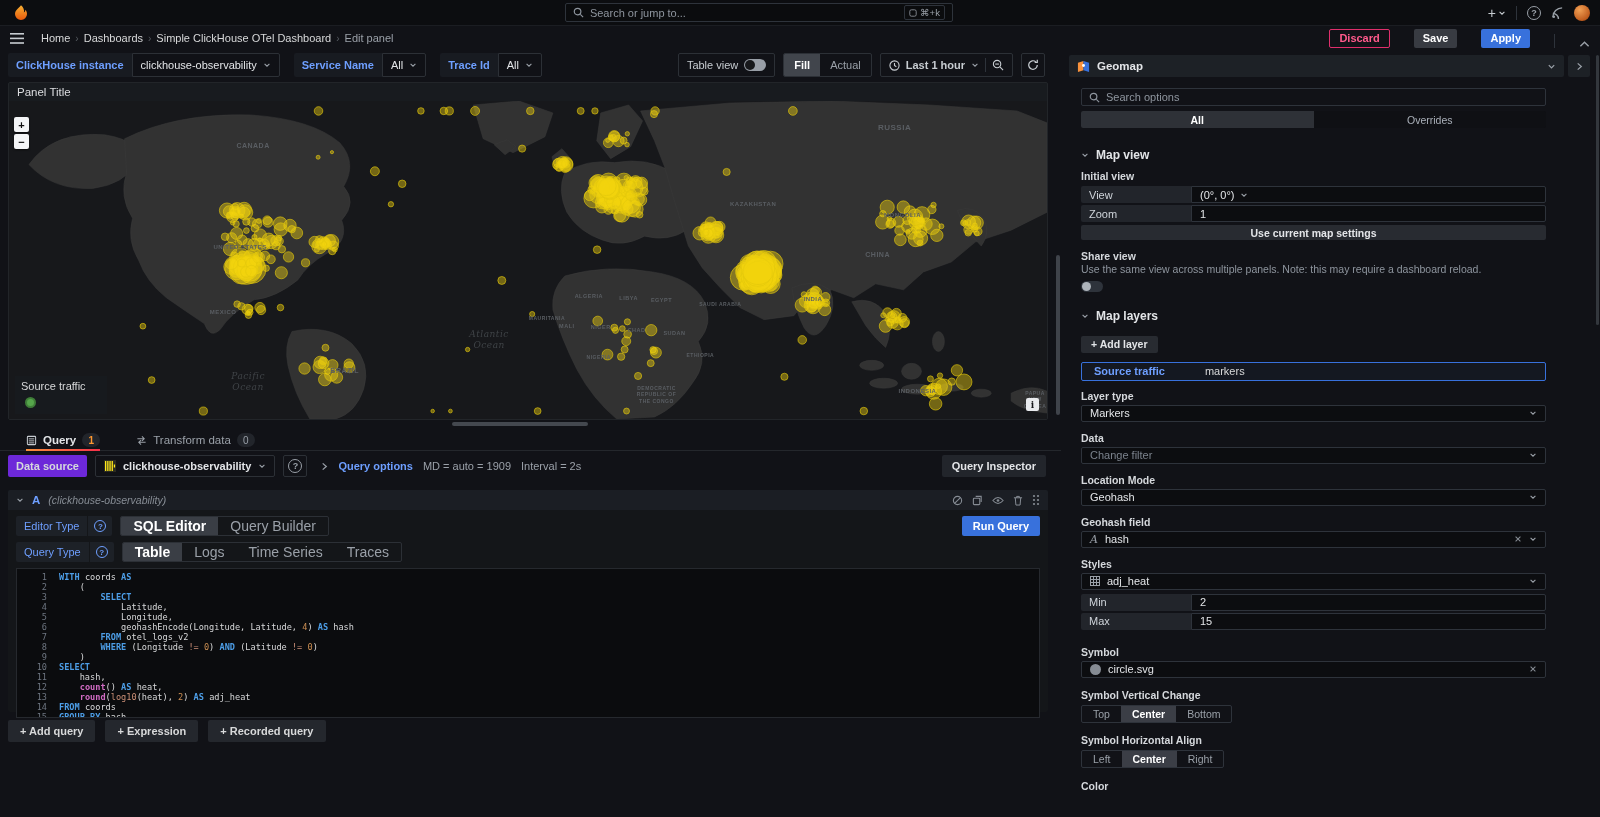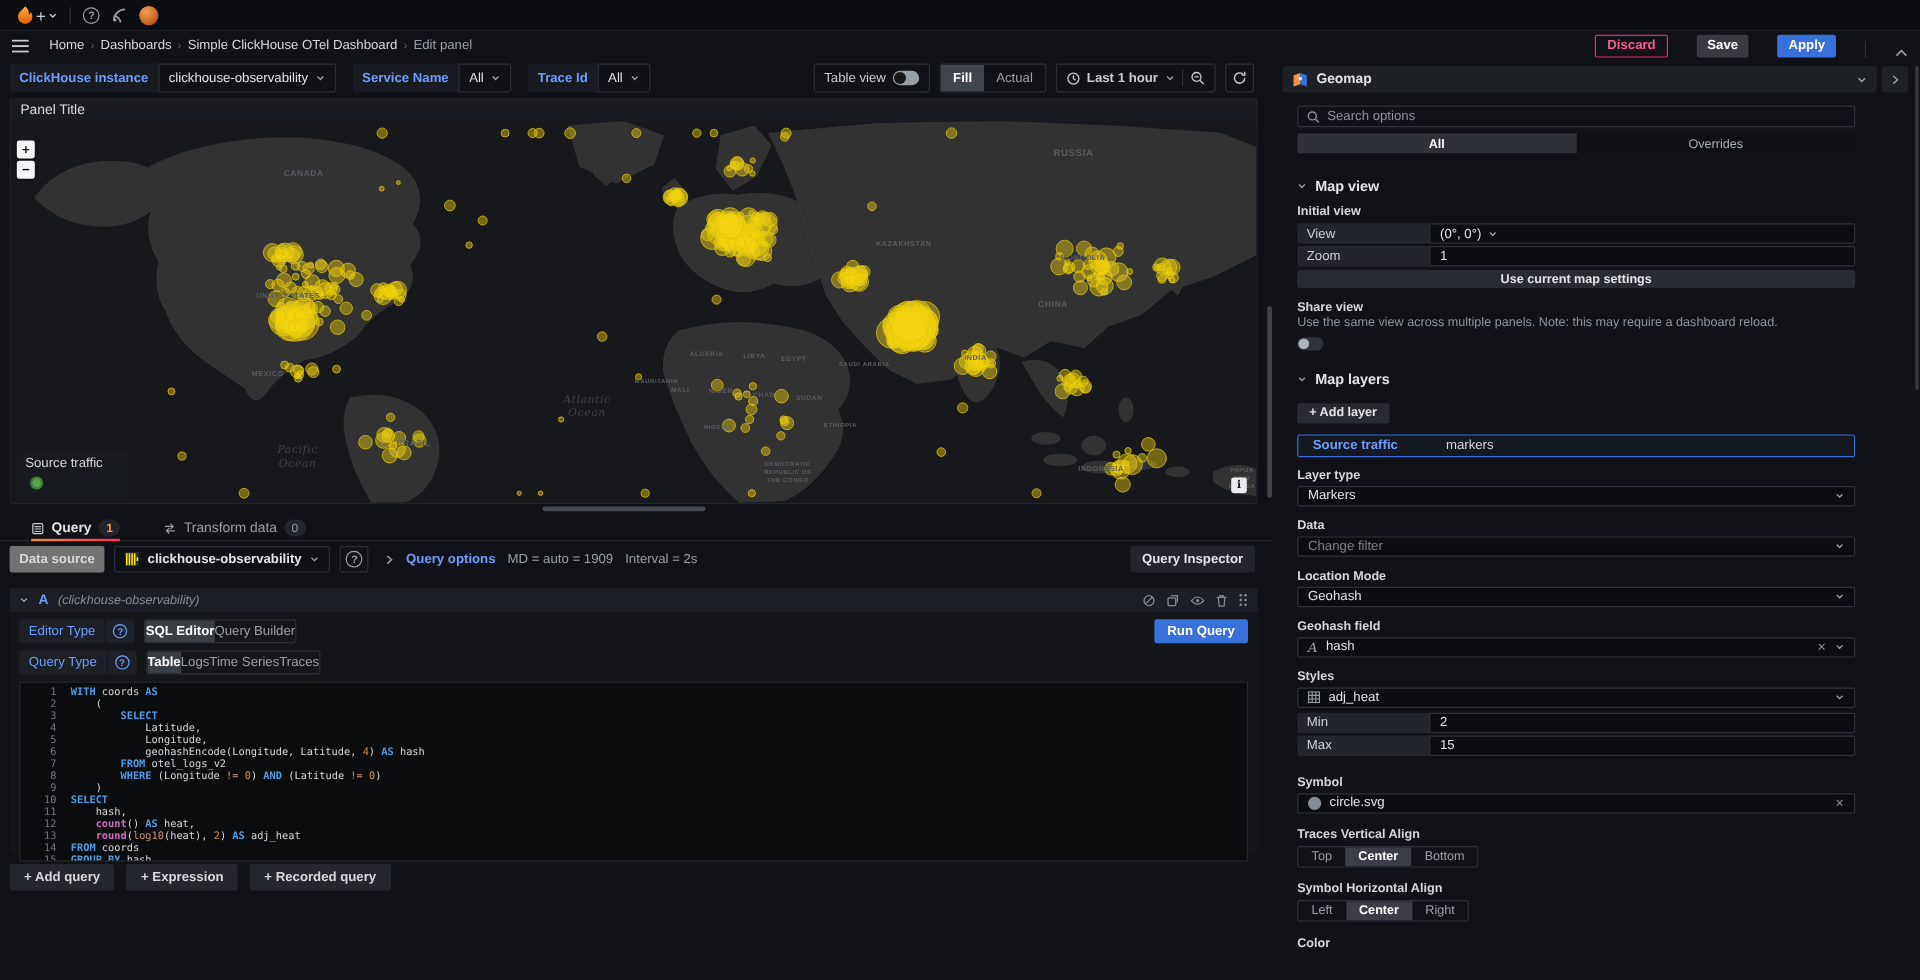--- a/index.html
+++ b/index.html
@@ -62,38 +62,38 @@
   .map-info{position:absolute;right:8px;bottom:8px;width:13px;height:13px;background:#e9ebee;color:#15161a;border-radius:2px;display:flex;align-items:center;justify-content:center;font-size:9px;font-weight:bold;font-family:"DejaVu Serif",serif}
   .resize-pill{position:absolute;top:372px;left:452px;width:136px;height:4px;background:#44484f;border-radius:2px}
   
   .tabs-row{position:absolute;top:380px;left:0;width:1061px;height:21px;border-bottom:1px solid #24272c;display:flex;align-items:stretch;padding-left:26px;gap:36px;box-sizing:border-box}
   .qtab{position:relative;display:flex;align-items:center;gap:6px;font-size:11.5px;color:#9aa0a8}
   .qtab.active{color:#e3e5e8;font-weight:bold}
   .qtab.active::after{content:"";position:absolute;left:0;right:0;bottom:-1px;height:2px;background:linear-gradient(90deg,#f8913c,#f5304a)}
   .badge{height:14px;min-width:8px;display:flex;align-items:center;justify-content:center;padding:0 5px;border-radius:8px;background:#22252b;font-size:10px;color:#9aa0a8}
   .badge.orange{color:#ff9830}
   .ds-row{position:absolute;top:405px;left:8px;right:15px;height:22px;display:flex;align-items:center;gap:8px}
-  .ds-label{height:22px;display:flex;align-items:center;padding:0 8px;background:#737373;font-size:11px;font-weight:bold;color:#d5d8dc;border-radius:2px}
+  .ds-label{height:22px;display:flex;align-items:center;padding:0 8px;background:#6d28d9;font-size:11px;font-weight:bold;color:#d5d8dc;border-radius:2px}
   .ds-picker{height:22px;display:flex;align-items:center;gap:7px;padding:0 8px;border:1px solid #2c3036;background:#101116;border-radius:2px;font-size:11px;font-weight:bold;color:#e3e5e8;box-sizing:border-box}
   .ds-help{height:22px;width:24px;display:flex;align-items:center;justify-content:center;border:1px solid #2c3036;border-radius:2px;box-sizing:border-box}
   .qopts{display:flex;align-items:center;gap:10px;font-size:11px;color:#9aa0a8;margin-left:6px}
   .qopts .link{color:#6e9fff;font-weight:bold}
   .inspector{margin-left:auto;height:22px;display:flex;align-items:center;padding:0 10px;background:#22252b;border-radius:2px;font-size:11px;font-weight:bold;color:#e3e5e8}
   
   .qcard{position:absolute;top:440px;left:8px;width:1040px;height:222px;background:#141619;border-radius:2px}
   .qcard-header{height:20px;background:#1b1e24;display:flex;align-items:center;gap:8px;padding:0 8px;border-radius:2px 2px 0 0}
   .refid{color:#6e9fff;font-size:11.5px;font-weight:bold}
   .refds{color:#868c94;font-size:10.5px;font-style:italic}
   .qicons{margin-left:auto;display:flex;align-items:center;gap:9px;color:#868c94}
   .qrow{margin:6px 8px 0;display:flex;align-items:center;height:20px}
   .q-label{height:20px;display:flex;align-items:center;padding:0 8px;background:#1d2127;color:#6e9fff;font-size:11px;border-radius:2px 0 0 2px}
   .q-help{height:20px;width:24px;margin-left:1px;display:flex;align-items:center;justify-content:center;background:#1d2127;border-radius:0 2px 2px 0}
   .q-help .icon-q{width:12px;height:12px;border-color:#6e9fff;color:#6e9fff;font-size:8px}
   .qseg{margin-left:8px;height:20px}
-  .qseg .seg-item{padding:0 0;font-size:11px}
+  .qseg .seg-item{padding:0 12px;font-size:14px}
   .qseg .seg-item.active{background:#3a3e45}
   .runq{margin-left:auto;height:20px;display:flex;align-items:center;padding:0 11px;background:#3871dc;color:#fff;font-size:11px;font-weight:bold;border-radius:2px}
   .code-wrap{margin:6px 8px 0;height:150px;background:#0b0c0e;border:1px solid #26292e;overflow:hidden;
     font-family:"DejaVu Sans Mono",monospace;font-size:8.6px;line-height:10px;padding-top:3px;box-sizing:border-box}
   .code-line{display:flex;white-space:pre}
   .ln{width:30px;text-align:right;padding-right:12px;color:#6e7681;flex:none}
   .tk-kw{color:#4d9ee7;font-weight:bold}
   .tk-fn{color:#d16bc3;font-weight:bold}
   .tk-or{color:#ce9178}
   .tk-num{color:#cc8f52}
@@ -141,20 +141,33 @@
     <div class="logo">
       <svg viewBox="0 0 24 24" width="18" height="18">
           <defs>
             <linearGradient id="lg" x1="0" y1="0" x2="0" y2="1">
               <stop offset="0" stop-color="#f8b133"></stop>
               <stop offset="1" stop-color="#e8590c"></stop>
             </linearGradient>
           </defs>
           <path d="M12 1.5C8.5 6 4 8 4 13.2a8 8 0 0 0 16 0c0-2.2-1-4.2-2.2-5.4.1 2-.9 3.2-2 3.4 1.2-3.2-.8-7.3-3.8-9.7z" fill="url(#lg)"></path>
         </svg>
+    </div>
+    <div class="searchbox">
+      <svg width="11" height="11" viewBox="0 0 12 12">
+          <circle cx="5" cy="5" r="3.6" fill="none" stroke="#8e959e" stroke-width="1.3"></circle>
+          <line x1="8" y1="8" x2="11" y2="11" stroke="#8e959e" stroke-width="1.3"></line>
+        </svg>
+      <span>Search or jump to...</span>
+      <span class="kbd">
+        <svg width="8" height="8" viewBox="0 0 10 10">
+            <rect x="1" y="1" width="8" height="8" rx="2" fill="none" stroke="#9aa0a8"></rect>
+          </svg>
+        <span>⌘+k</span>
+      </span>
     </div>
     <div class="nav-right">
       <span class="nav-plus">
         <span>+</span>
         <svg width="8" height="8" viewBox="0 0 10 10">
             <path d="M2 3.5 L5 6.5 L8 3.5" fill="none" stroke="#c7ccd1" stroke-width="1.4"></path>
           </svg>
       </span>
       <span class="vdiv"></span>
       <span class="icon-q">?</span>
@@ -1178,21 +1191,21 @@
 
         <div class="sub-label" style="margin-top:16px">Symbol</div>
         <div class="sel mt3">
           <span class="gray-circle"></span>
           <span class="grow">circle.svg</span>
           <svg class="xicon" width="8" height="8" viewBox="0 0 10 10">
               <path d="M2 2 L8 8 M8 2 L2 8" stroke="#868c94" stroke-width="1.3"></path>
             </svg>
         </div>
 
-        <div class="sub-label" style="margin-top:11px">Traces Vertical Align</div>
+        <div class="sub-label" style="margin-top:11px">Symbol Vertical Change</div>
         <div style="margin-top:4px"><span class="mini-seg">
           <span class="seg-item">Top</span>
           <span class="seg-item active">Center</span>
           <span class="seg-item">Bottom</span>
         </span></div>
 
         <div class="sub-label" style="margin-top:11px">Symbol Horizontal Align</div>
         <div style="margin-top:4px"><span class="mini-seg">
           <span class="seg-item">Left</span>
           <span class="seg-item active">Center</span>

